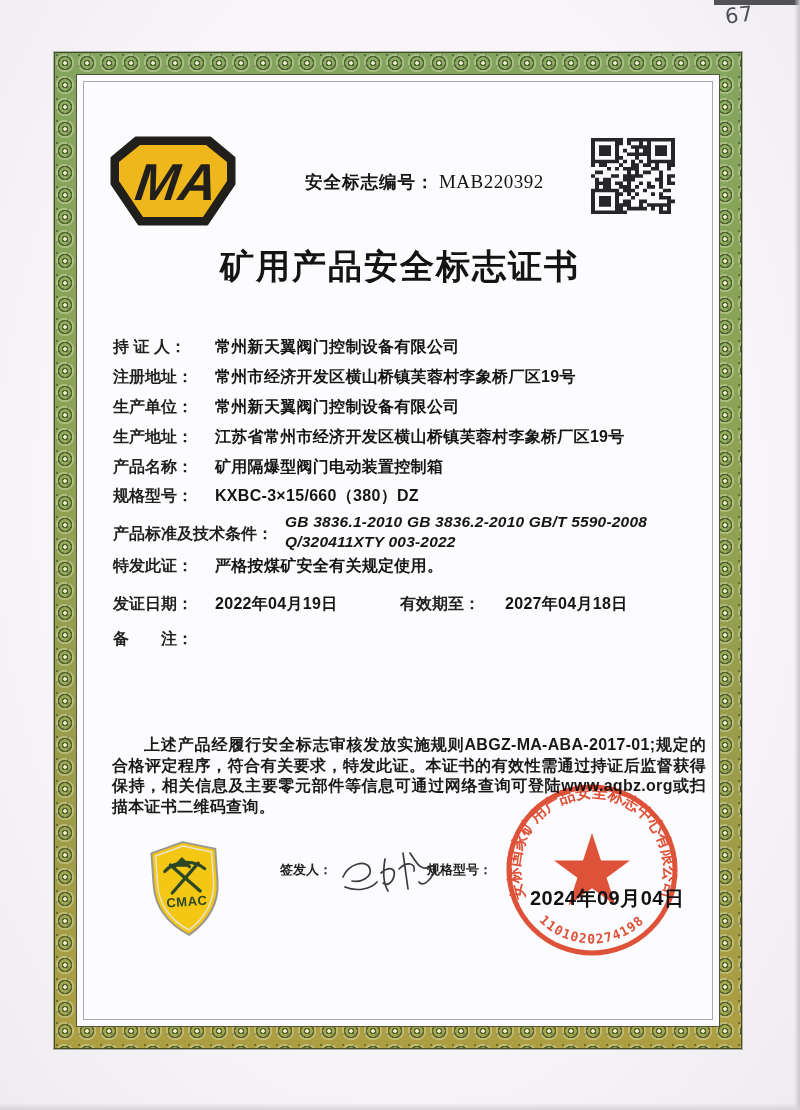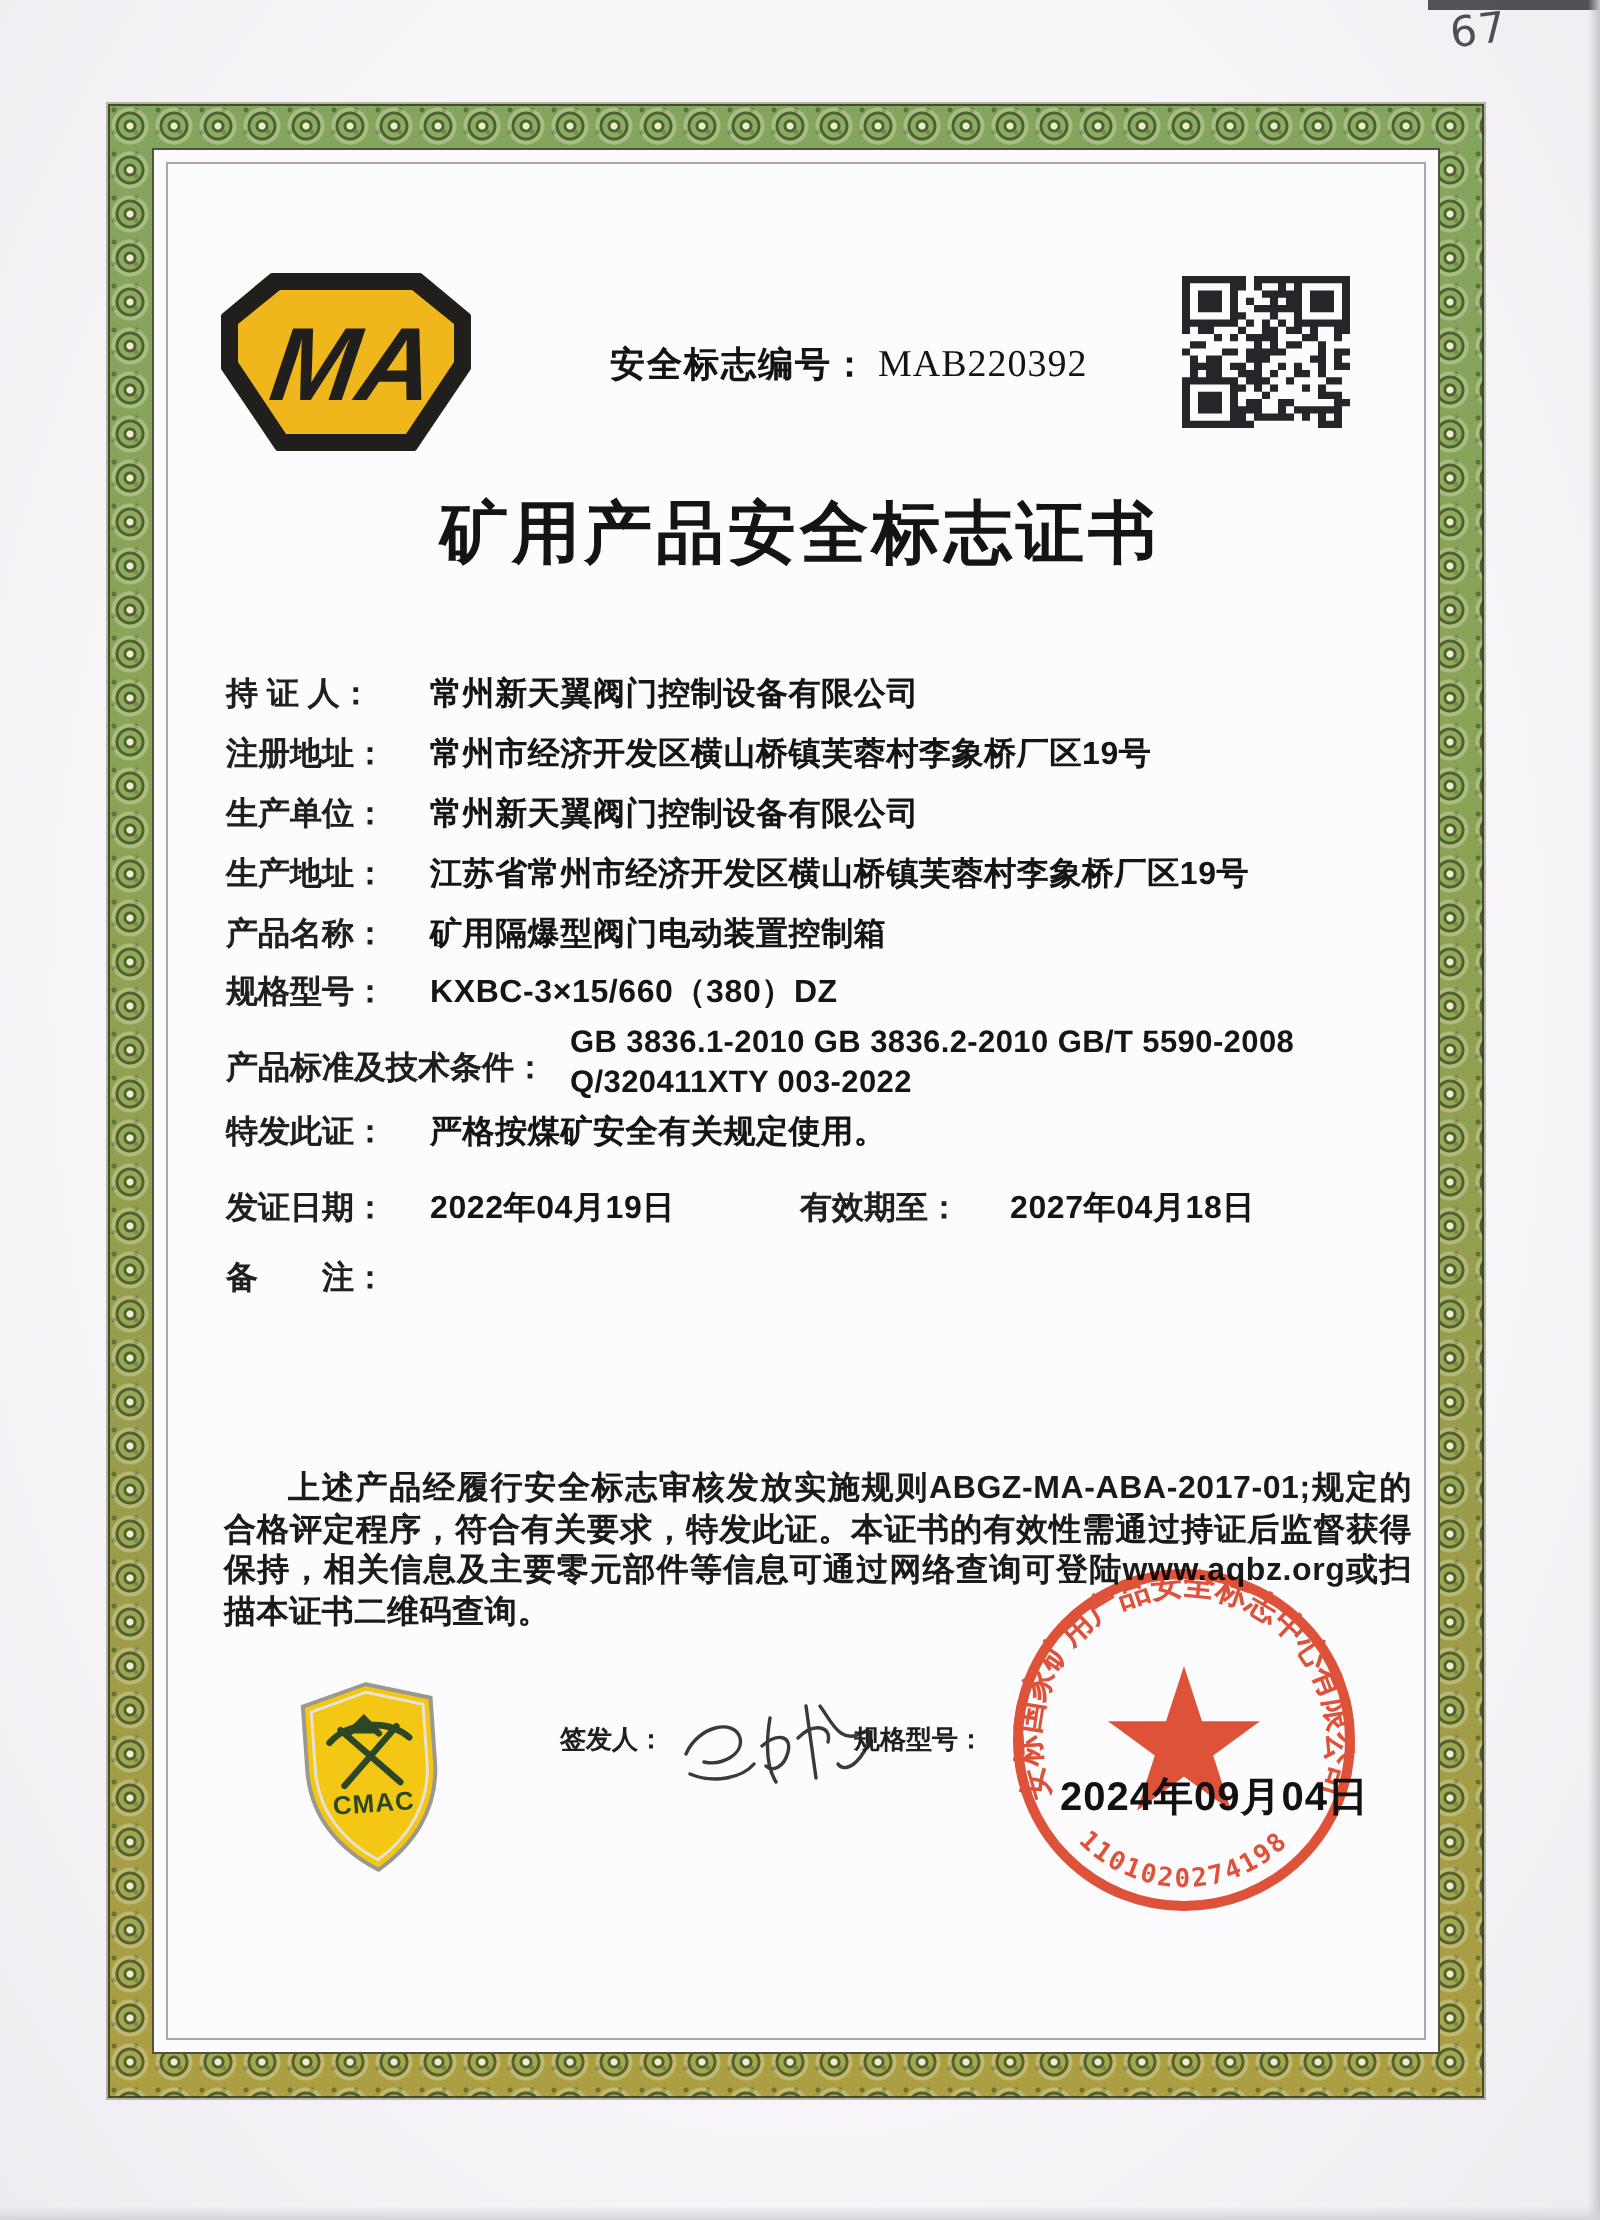--- a/index.html
+++ b/index.html
@@ -42,21 +42,21 @@
   .cert-no{font-family:"Liberation Serif","DejaVu Serif",serif;font-size:19px;color:#141414;letter-spacing:.5px;}
   .qr{left:591px;top:138px;width:84px;height:76px;}
 
   .title{left:0;top:244px;width:800px;text-align:center;font-size:34px;font-weight:900;
     letter-spacing:2px;color:#141414;}
 
   
   .flabel{left:113px;font-size:16px;font-weight:700;color:#1f1f1f;white-space:nowrap;}
   .fvalue{left:215px;font-size:16px;font-weight:700;color:#151515;white-space:nowrap;letter-spacing:.3px;}
   .std-value{left:285px;top:512px;width:428px;font-size:15.5px;font-weight:700;color:#151515;
-    line-height:20px;white-space:normal;letter-spacing:.2px;}
+    line-height:20px;white-space:normal;letter-spacing:.2px;font-style:italic;}
   .statement{left:112px;top:735px;width:594px;font-size:16px;font-weight:700;line-height:20.5px;
     text-align:justify;text-indent:2em;color:#1a1a1a;letter-spacing:.3px;}
 
   
   .cmac{left:148px;top:840px;width:76px;height:98px;transform:rotate(-4deg);}
   .signer-label,.dept-label{font-size:13px;font-weight:700;color:#1f1f1f;white-space:nowrap;}
   .signature{left:337px;top:841px;width:105px;height:58px;}
   .stamp{left:503px;top:781px;width:178px;height:178px;mix-blend-mode:multiply;opacity:.95;}
   .stamp-date{left:530px;top:885px;font-size:20px;font-weight:800;color:#121212;
     letter-spacing:.5px;white-space:nowrap;z-index:5;}

